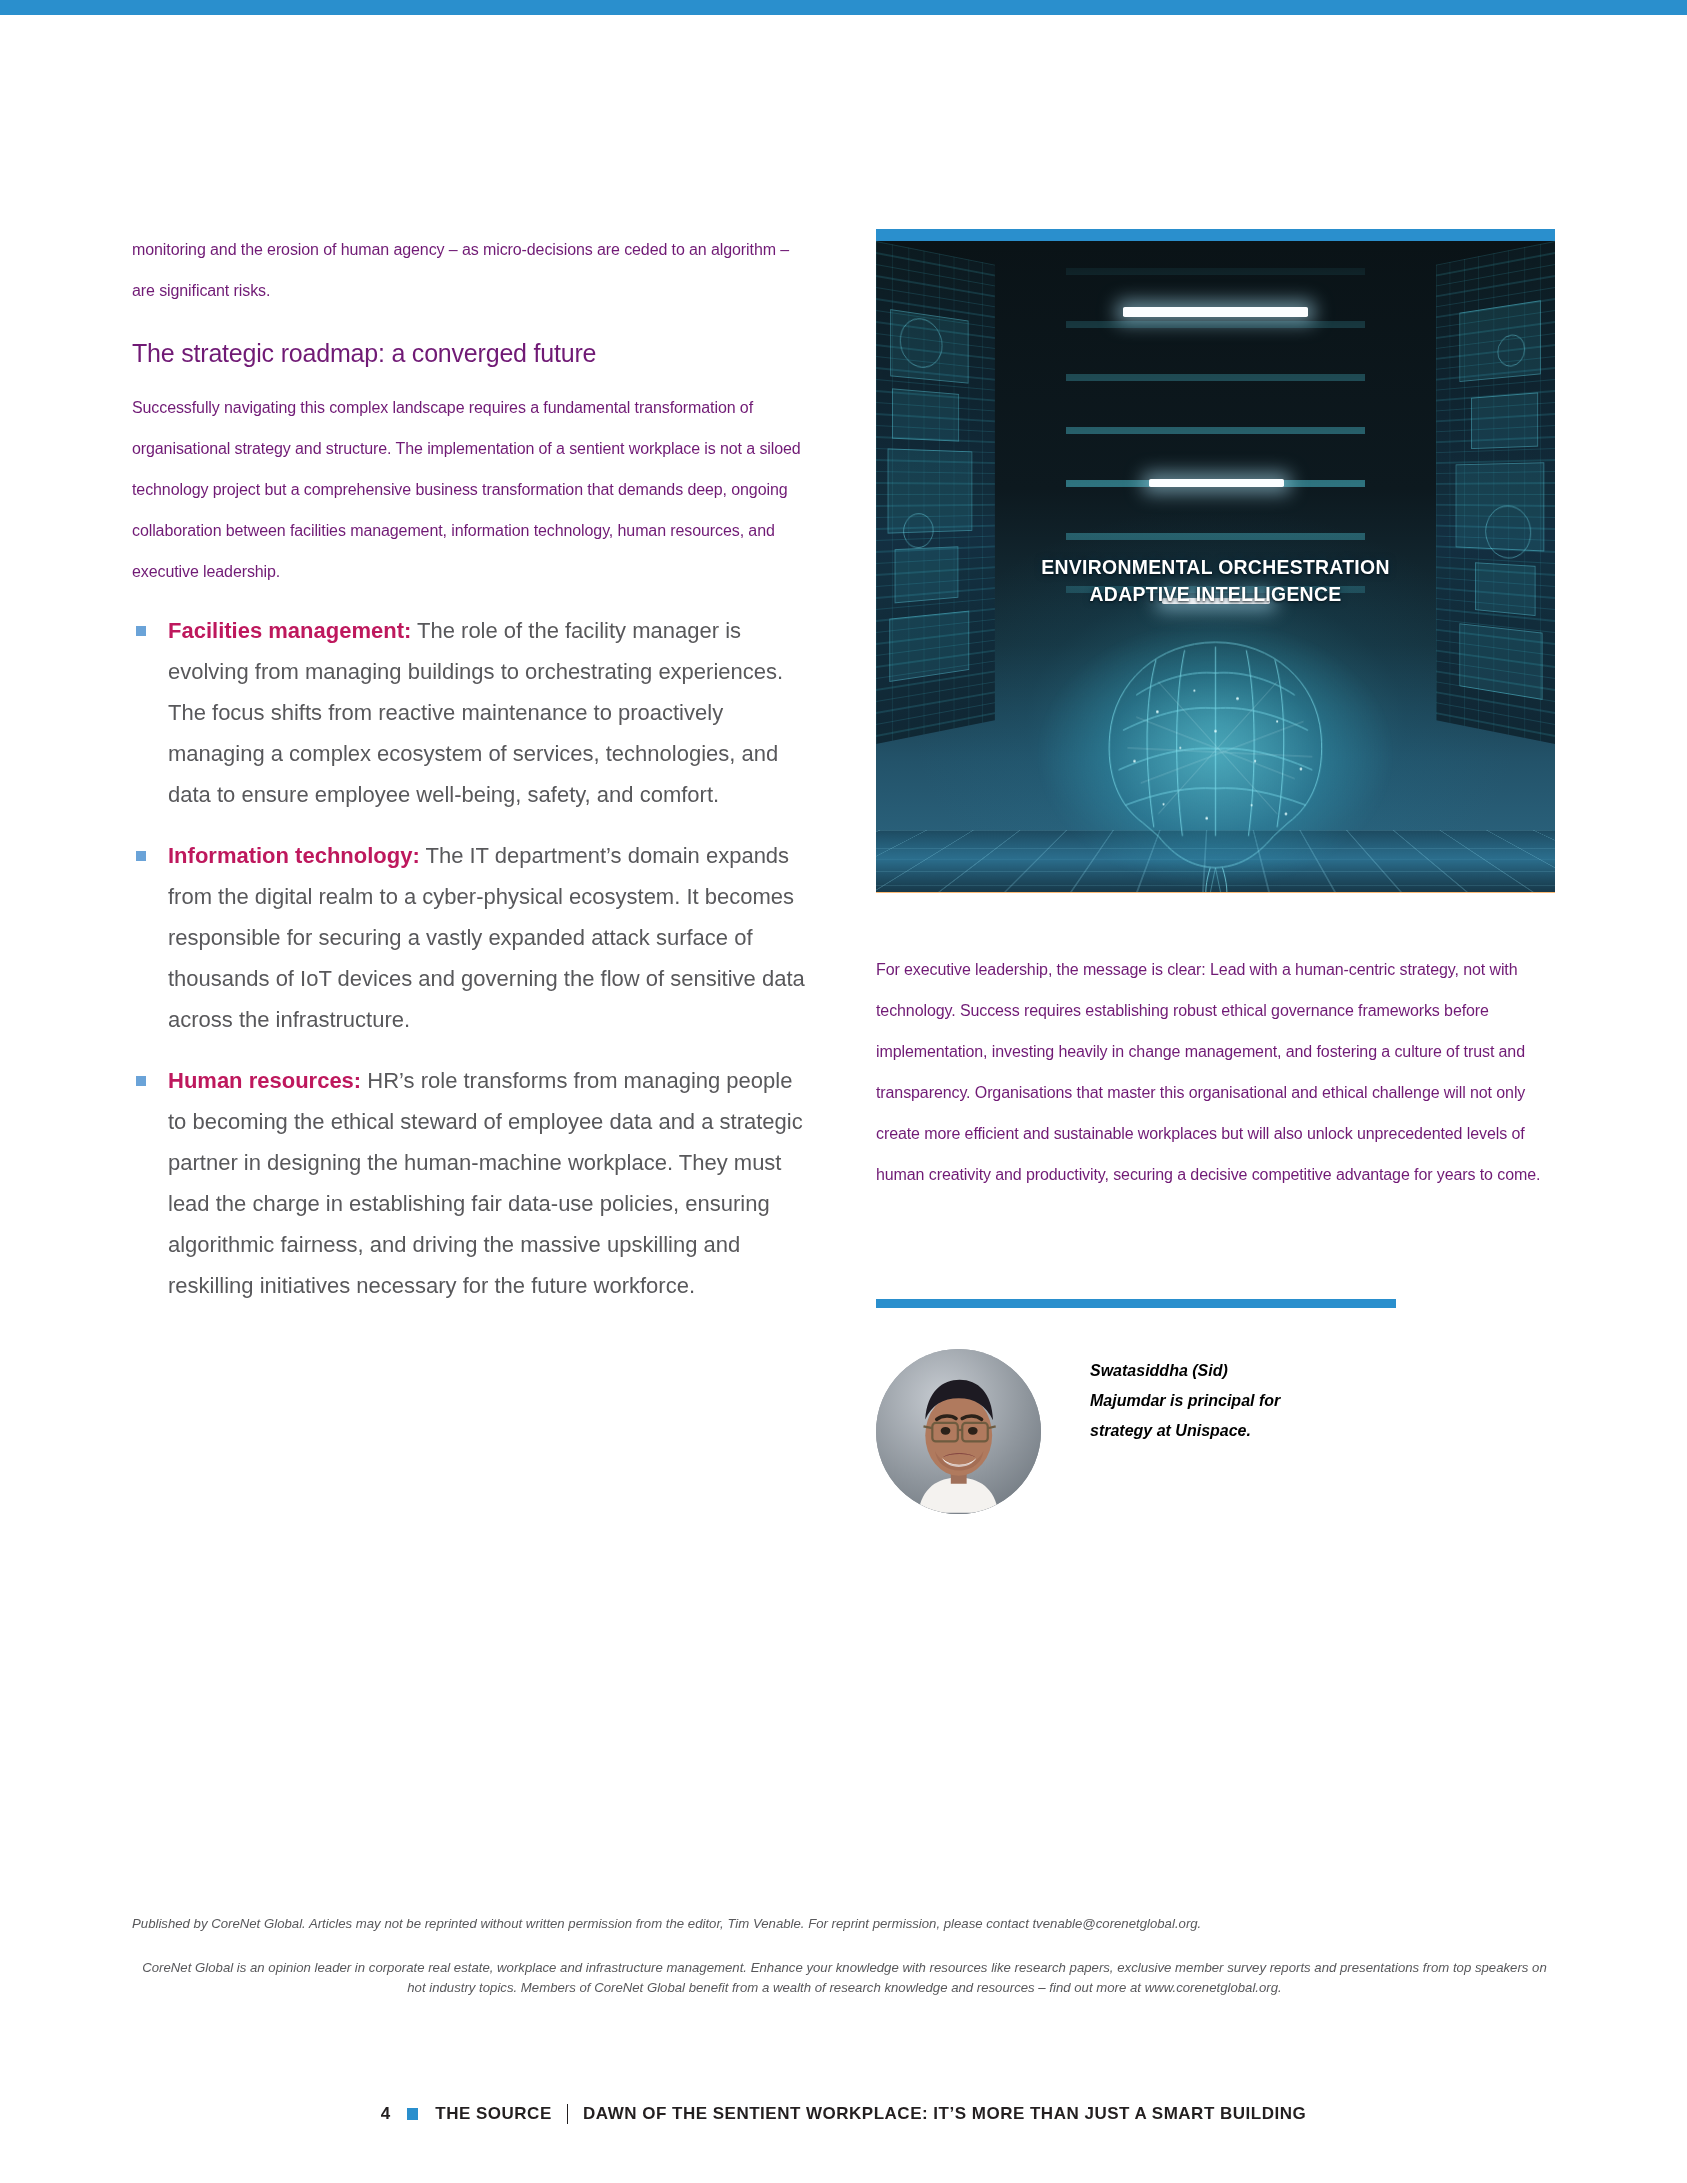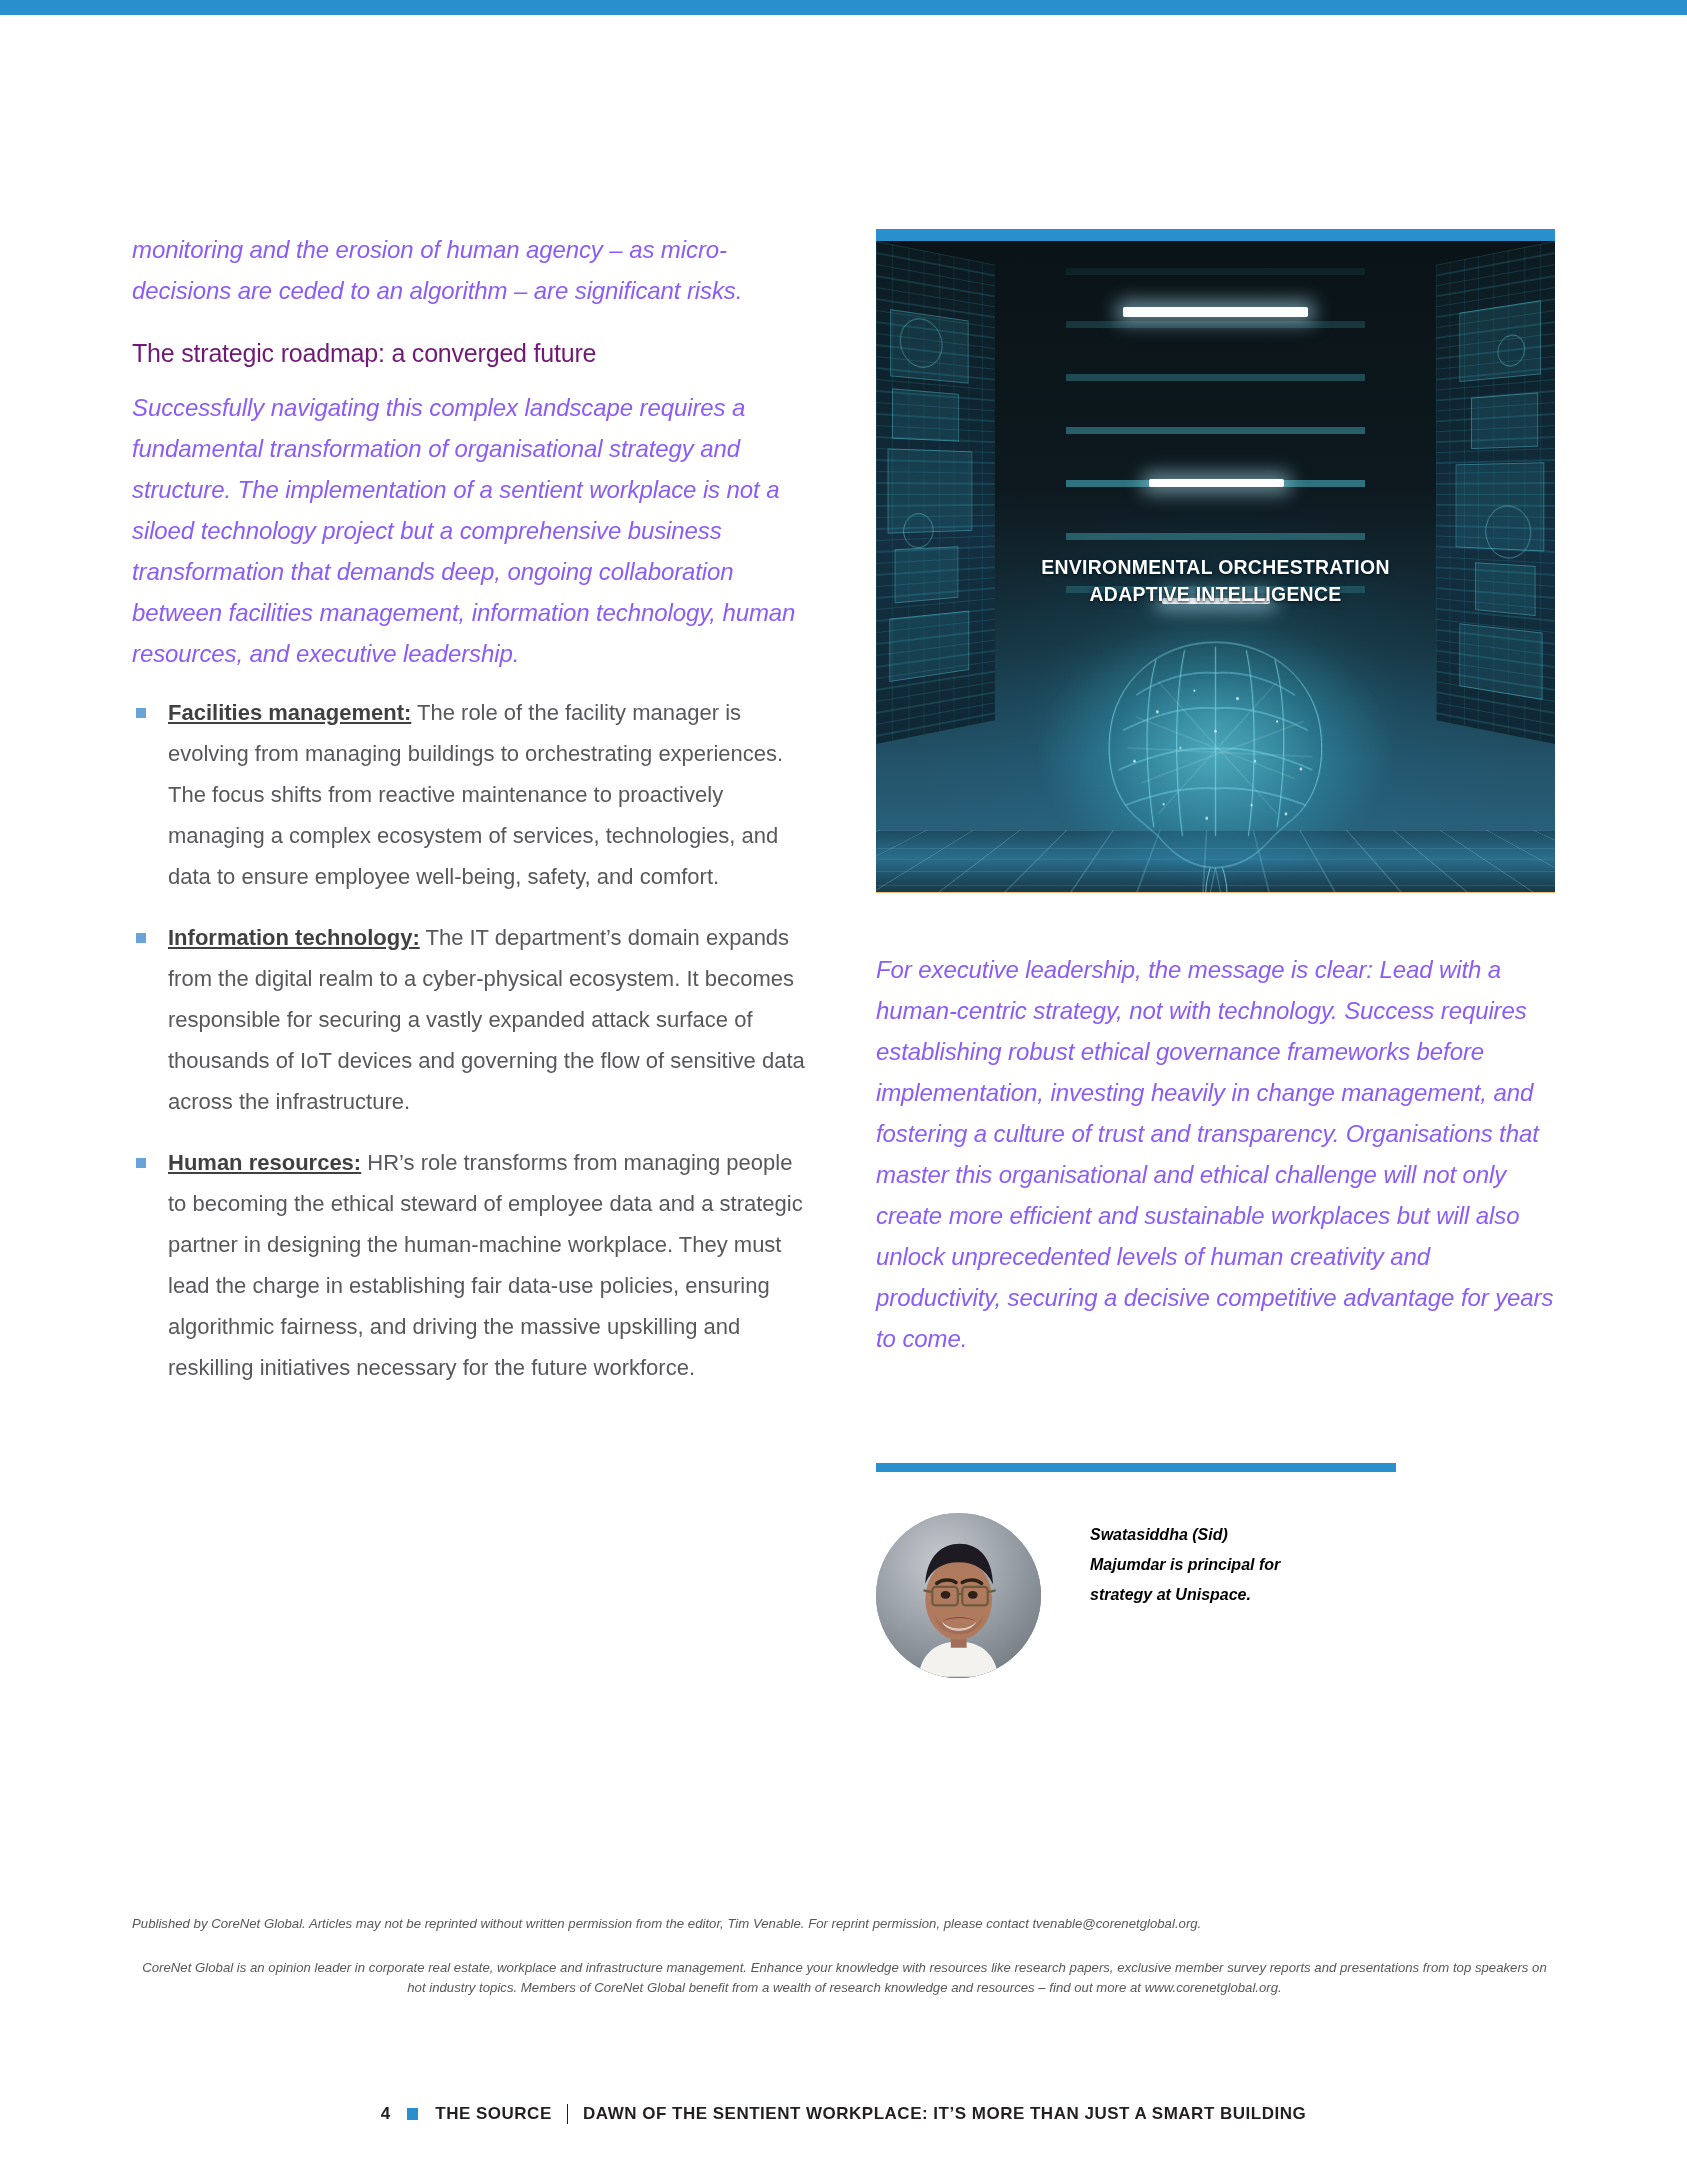--- a/index.html
+++ b/index.html
@@ -37,27 +37,26 @@
   }
   .col-right {
     position: absolute;
     left: 876px;
     top: 229px;
     width: 679px;
   }
 
   
   .body-p {
-    font-size: 24px;
+    font-size: 16px;
     line-height: 41px;
-    color: #8b5cf6;
+    color: #701a75;
     font-weight: 400;
     margin: 0 0 17.6px 0;
     letter-spacing: -0.1px;
-    font-style: italic;
   }
 
   h2.section-head {
     font-size: 25px;
     line-height: 34px;
     color: #701a75;
     font-weight: 400;
     margin: 25px 0 17px 0;
     letter-spacing: -0.2px;
   }
@@ -80,22 +79,21 @@
     position: absolute;
     left: 3.5px;
     top: 16px;
     width: 10.6px;
     height: 10.6px;
     background: #6aa3d8;
     display: block;
   }
   ul.bullets li b {
     font-weight: 700;
-    color: #404040;
-    text-decoration: underline;
+    color: #be185d;
   }
 
   
   .feature-img {
     position: relative;
     width: 679px;
     height: 664px;
     overflow: hidden;
     background: #fdba74;
   }

